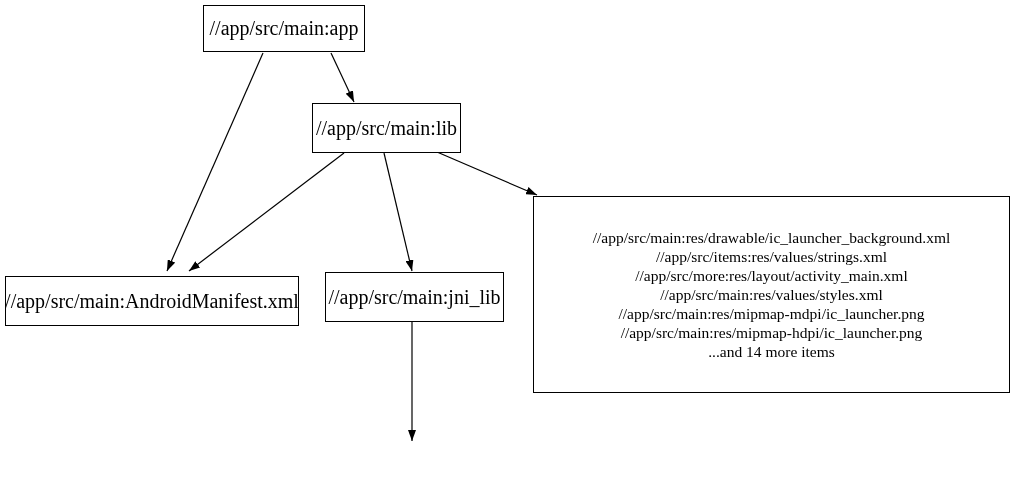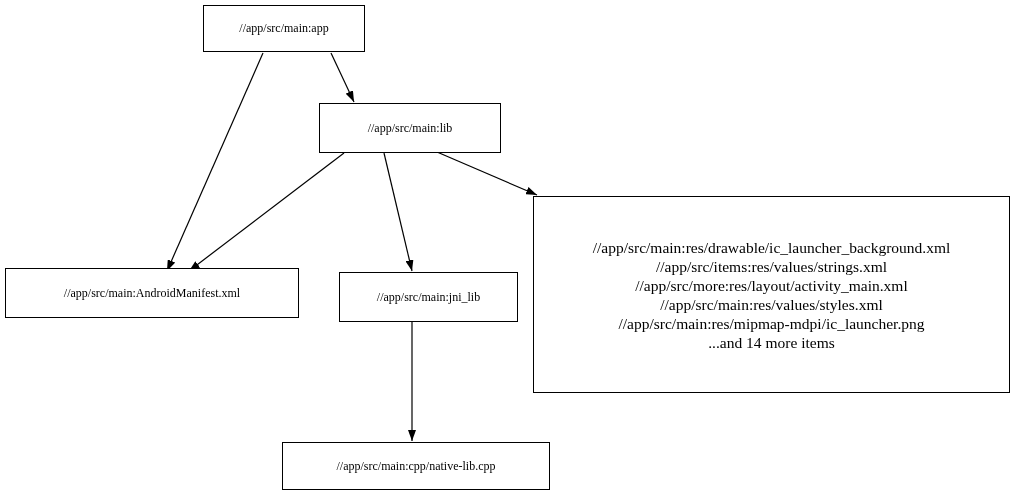--- a/index.html
+++ b/index.html
@@ -28,21 +28,21 @@
     stroke-width: 1.2;
   }
   .node {
     position: absolute;
     box-sizing: border-box;
     border: 1px solid #000000;
     background: #ffffff;
     display: flex;
     align-items: center;
     justify-content: center;
-    font-size: 12px;
+    font-size: 20px;
     white-space: nowrap;
   }
   .node.multiline {
     flex-direction: column;
     justify-content: center;
     line-height: 19px;
     font-size: 15.5px;
   }
   .node.multiline .res-line {
     text-align: center;
@@ -64,38 +64,36 @@
     <line x1="344" y1="153" x2="189" y2="271" marker-end="url(#arrowhead)"></line>
     <line x1="384" y1="153" x2="412" y2="271" marker-end="url(#arrowhead)"></line>
     <line x1="437" y1="152" x2="537" y2="195" marker-end="url(#arrowhead)"></line>
     <line x1="412" y1="322" x2="412" y2="441" marker-end="url(#arrowhead)"></line>
   </svg>
 
   <div class="node" style="left:203px; top:5px; width:162px; height:47px;">
     <span>//app/src/main:app</span>
   </div>
 
-  <div class="node" style="left:319px; top:103px; width:182px; height:50px;">
+  <div class="node" style="left:312px; top:103px; width:149px; height:50px;">
     <span>//app/src/main:lib</span>
   </div>
 
-  <div class="node" style="left:5px; top:268px; width:294px; height:50px;">
+  <div class="node" style="left:5px; top:276px; width:294px; height:50px;">
     <span>//app/src/main:AndroidManifest.xml</span>
   </div>
 
-  <div class="node" style="left:339px; top:272px; width:179px; height:50px;">
+  <div class="node" style="left:325px; top:272px; width:179px; height:50px;">
     <span>//app/src/main:jni_lib</span>
   </div>
 
   <div class="node multiline" style="left:533px; top:196px; width:477px; height:197px;">
     <div class="res-line">//app/src/main:res/drawable/ic_launcher_background.xml</div>
     <div class="res-line">//app/src/items:res/values/strings.xml</div>
     <div class="res-line">//app/src/more:res/layout/activity_main.xml</div>
     <div class="res-line">//app/src/main:res/values/styles.xml</div>
     <div class="res-line">//app/src/main:res/mipmap-mdpi/ic_launcher.png</div>
+    <div class="res-line">//app/src/main:res/mipmap-hdpi/ic_launcher.png</div>
     <div class="res-line">...and 14 more items</div>
   </div>
 
-  <div class="node" style="left:282px; top:442px; width:268px; height:48px;">
-    <span>//app/src/main:cpp/native-lib.cpp</span>
-  </div>
 
 </div>
 
 </body></html>

